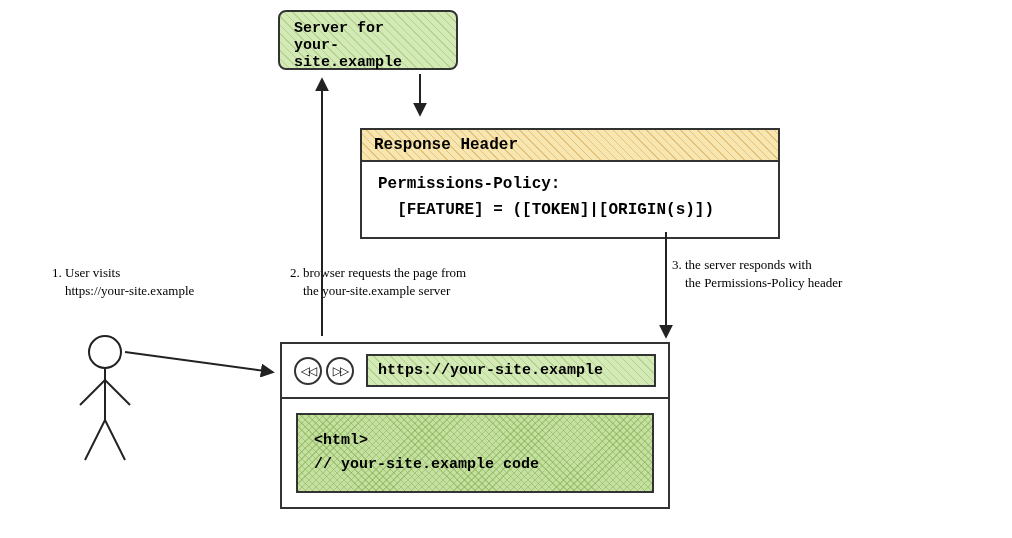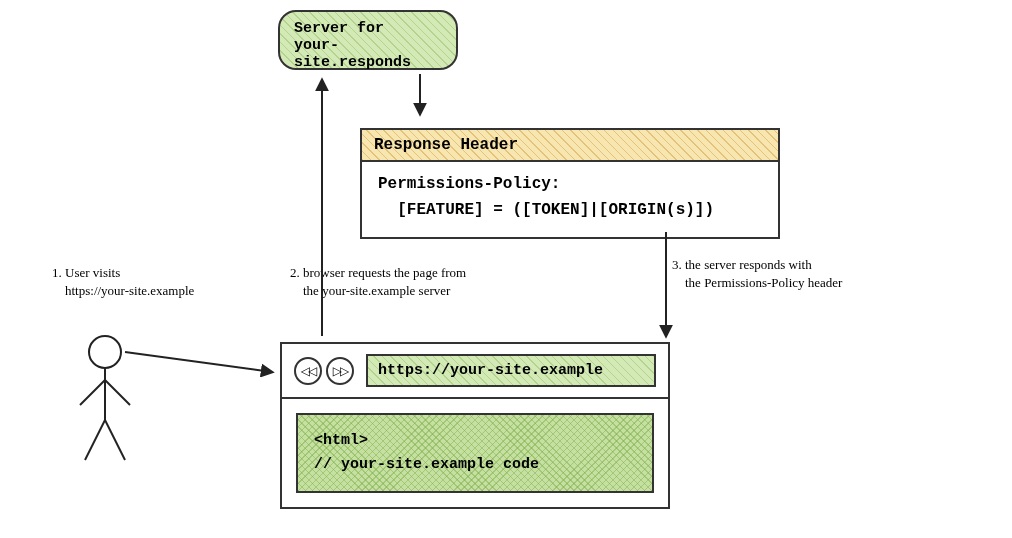--- a/index.html
+++ b/index.html
@@ -29,21 +29,21 @@
   }
   .hatch-orange {
     background-color: #f8e6b0;
     background-image: repeating-linear-gradient(45deg, rgba(200,140,40,0.4) 0, rgba(200,140,40,0.4) 1px, transparent 1px, transparent 6px);
   }
   .server-box {
     position: absolute;
     left: 278px; top: 10px;
     width: 180px; height: 60px;
     border: 2px solid #333;
-    border-radius: 18px;
+    border-radius: 8px;
     padding: 8px 14px;
     font-size: 15px;
   }
   .response-box {
     position: absolute;
     left: 360px; top: 128px;
     width: 420px;
     border: 2px solid #333;
     background: #fff;
   }
@@ -113,21 +113,21 @@
     left: 0; top: 0;
     width: 1012px; height: 538px;
     pointer-events: none;
   }
 </style>
 </head>
 <body>
 
 <div class="server-box hatch-green mono">
   <div>Server for</div>
-  <div>your-site.responds</div>
+  <div>your-site.example</div>
 </div>
 
 <div class="response-box">
   <div class="response-header hatch-orange mono">Response Header</div>
   <div class="response-body mono">Permissions-Policy:
   [FEATURE] = ([TOKEN]|[ORIGIN(s)])</div>
 </div>
 
 <div class="caption" style="left:52px; top:264px; white-space:pre;">1. User visits
     https://your-site.example</div>

